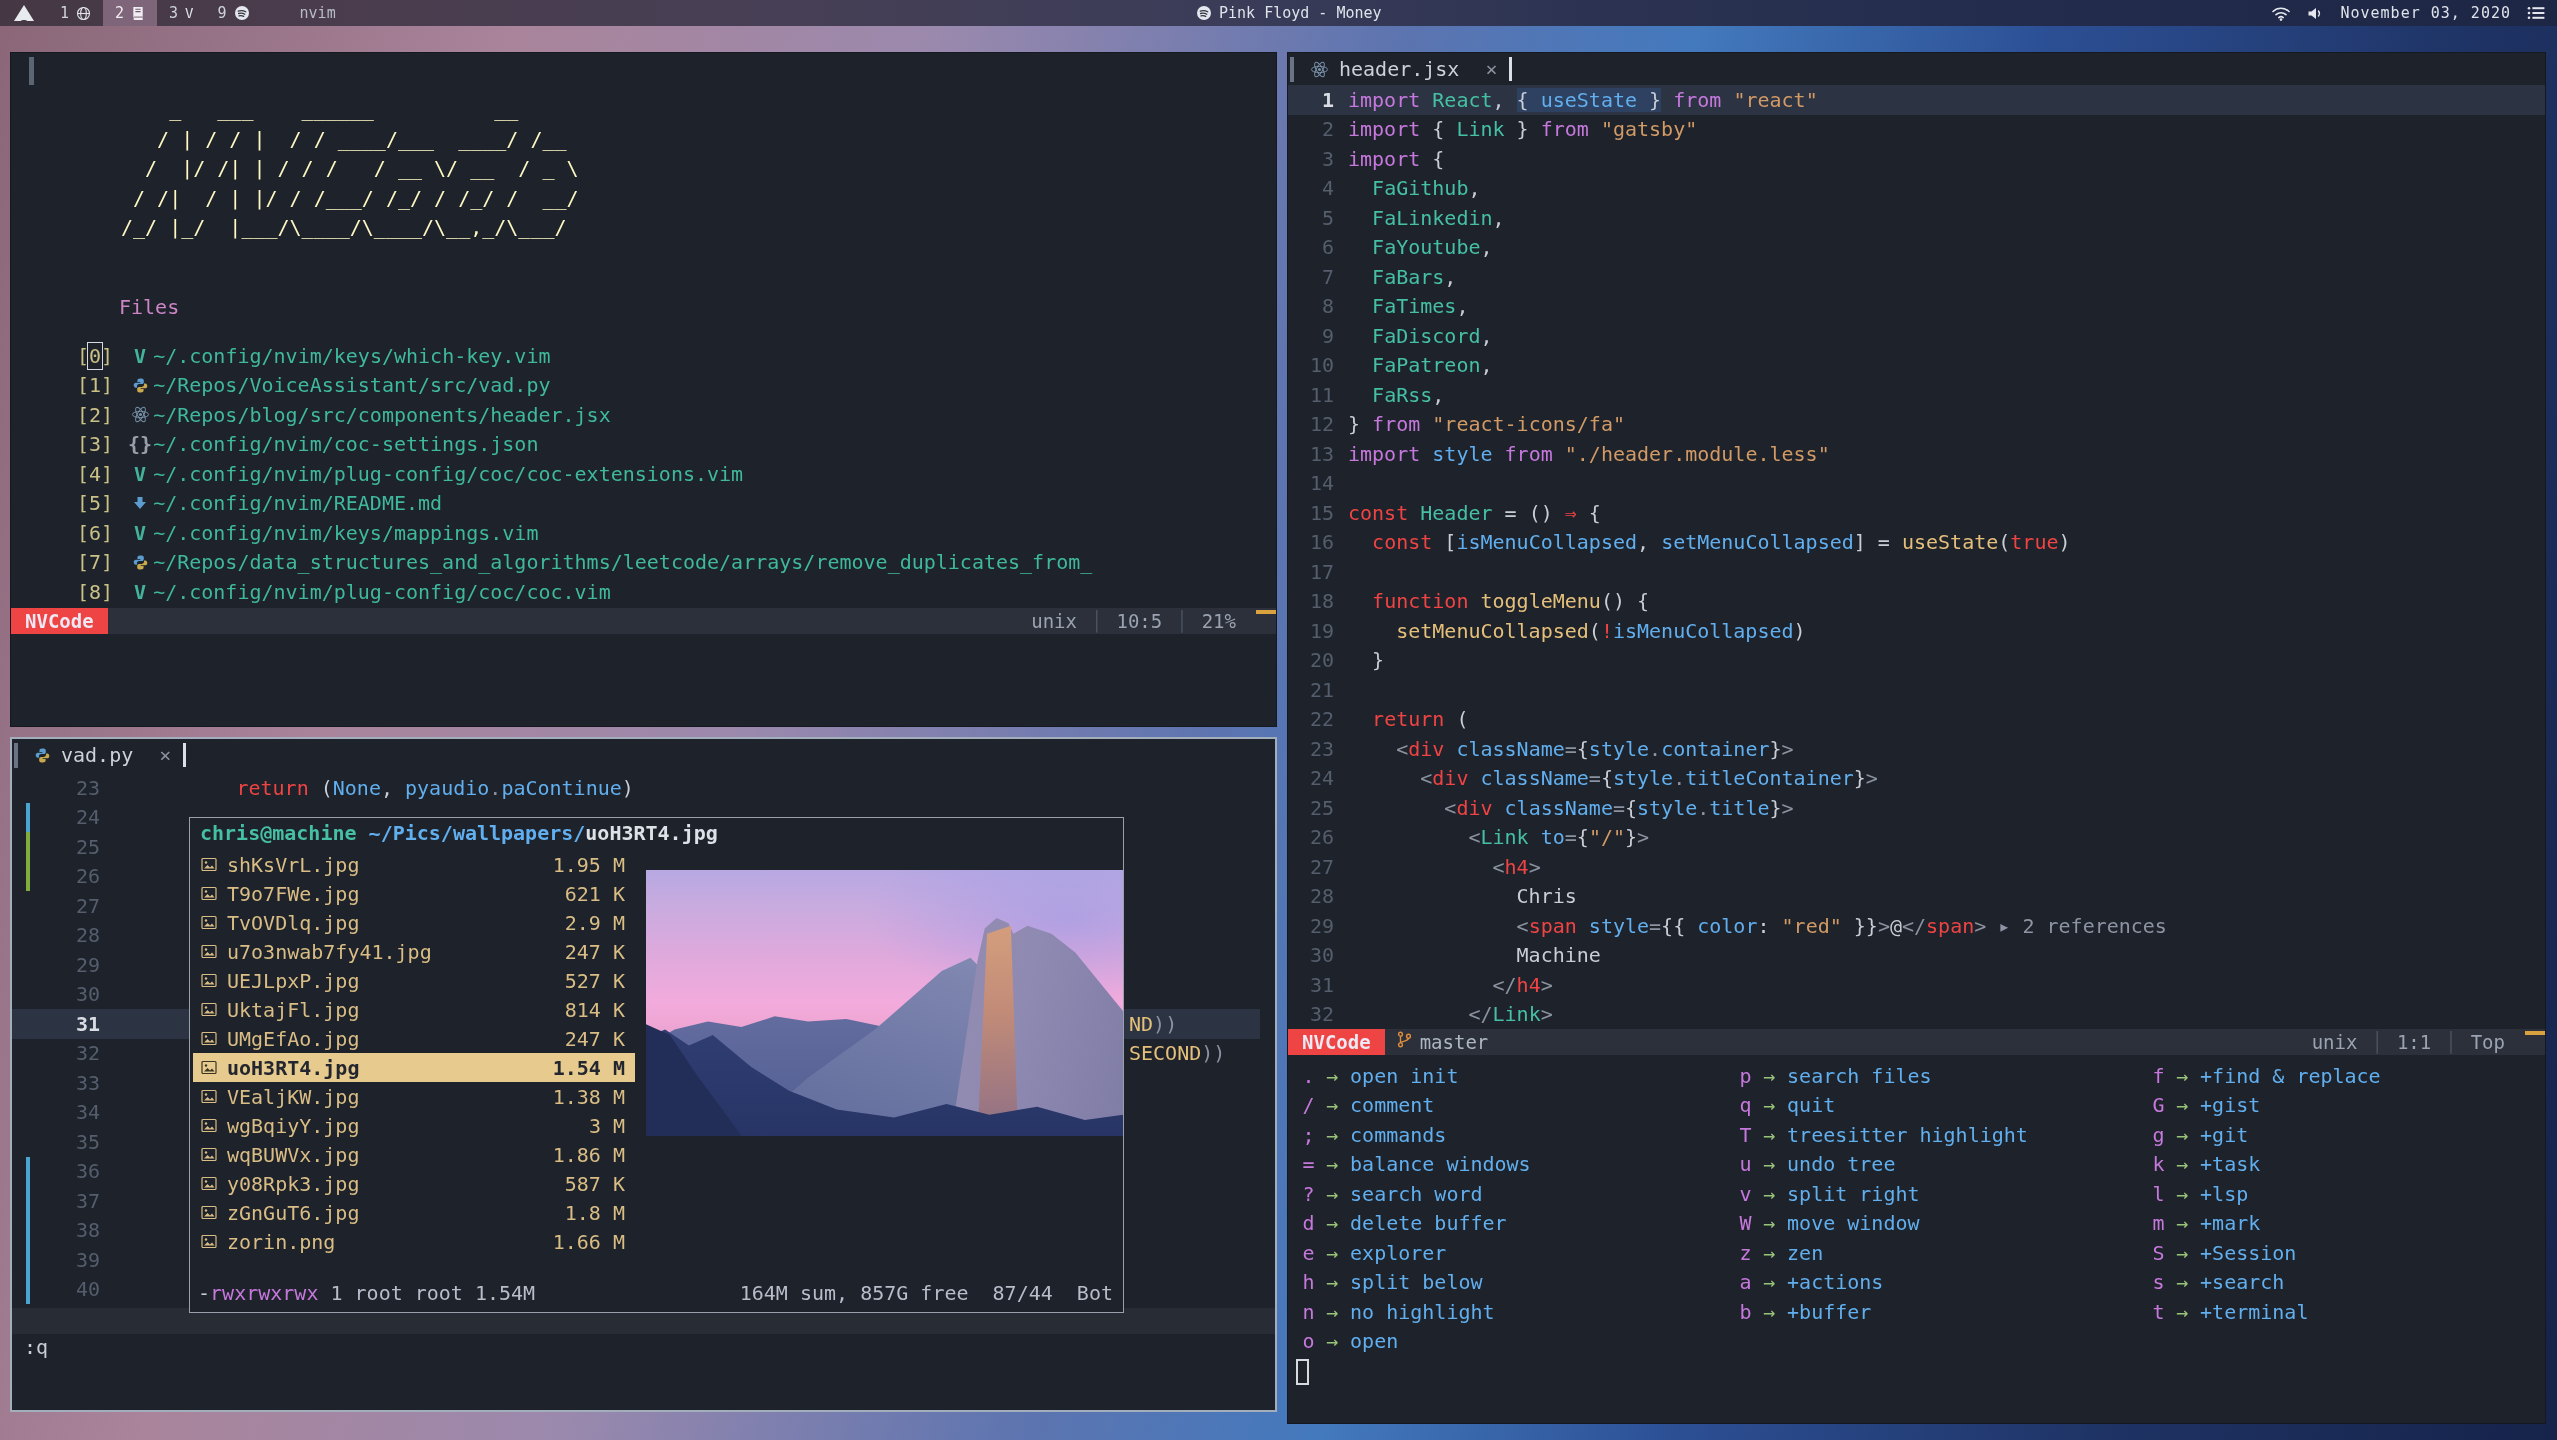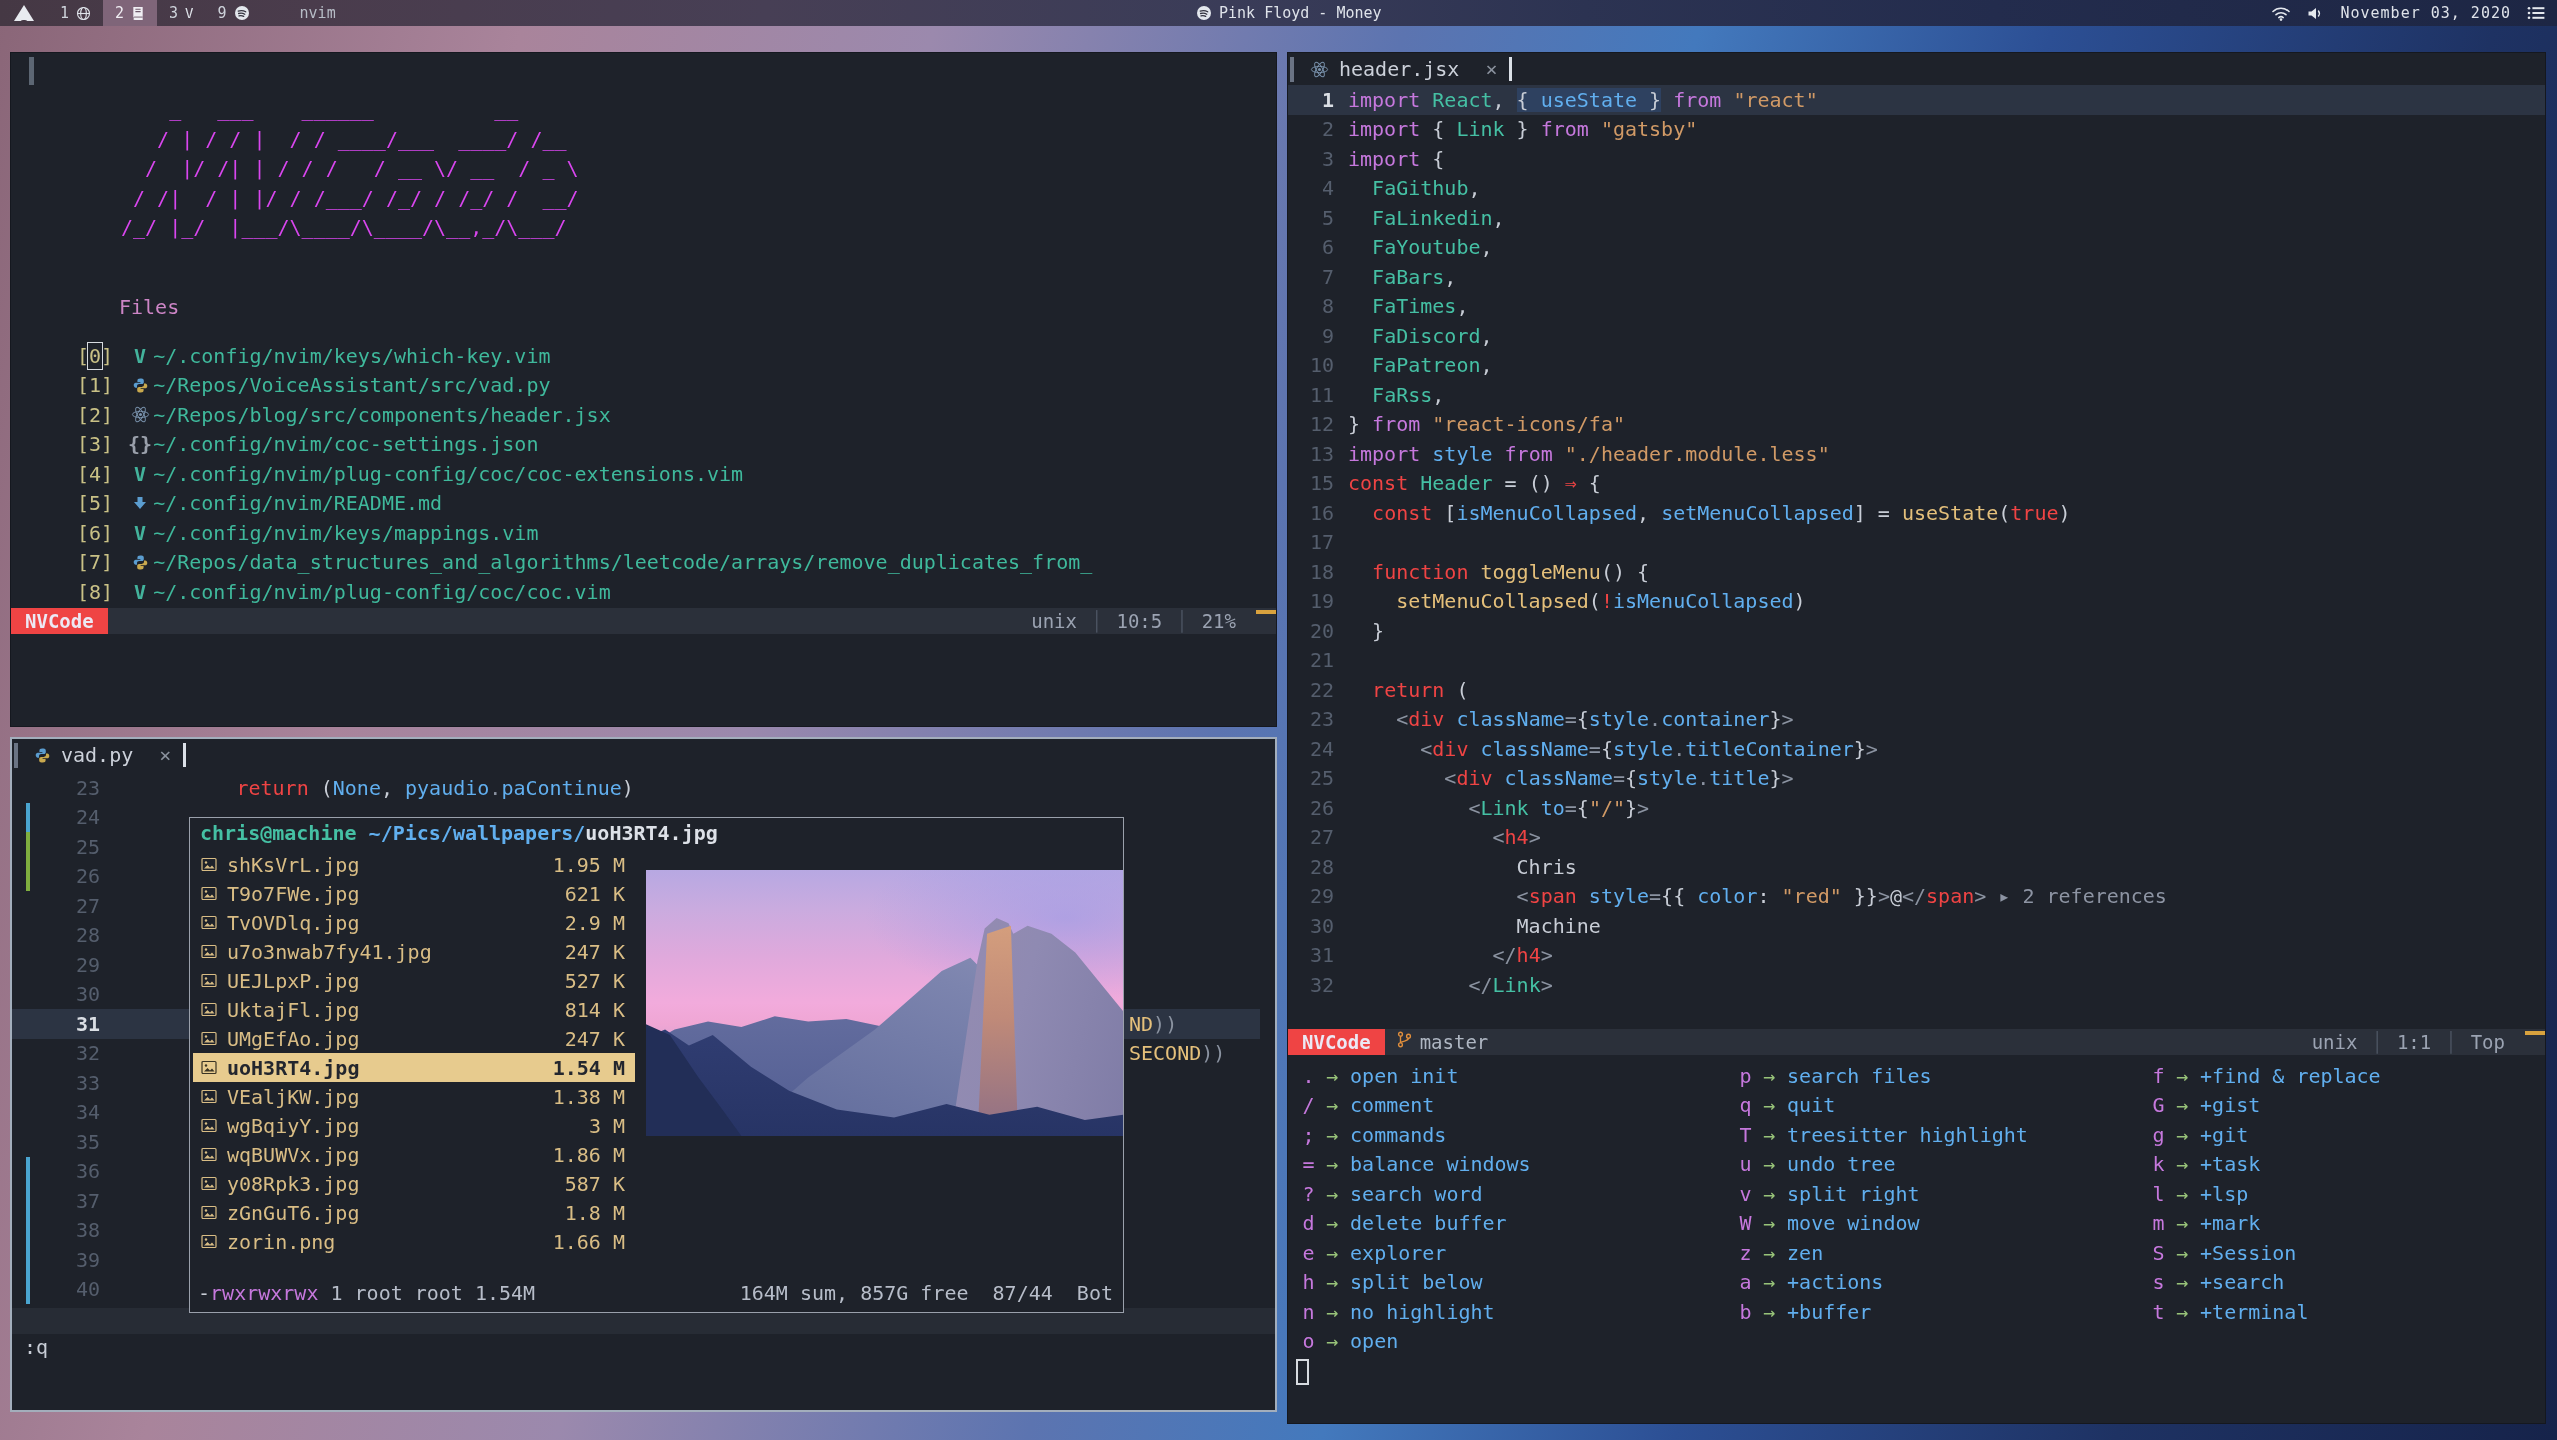--- a/index.html
+++ b/index.html
@@ -54,21 +54,21 @@
   .tk-cmt { color:#8d94a3; }
   .tk-bx { background:#2e4160; }
   
   .statusline { position:absolute; left:0; right:0; height:26px; background:#2b303a; display:flex; align-items:center; font-size:19px; color:#9ba3b2; }
   .sl-mode { background:#ef4444; color:#ece8f4; font-weight:bold; padding:0 14px; height:100%; display:flex; align-items:center; }
   .sl-branch { display:flex; align-items:flex-start; gap:8px; margin-left:12px; color:#aeb6c2; }
   .sl-right { margin-left:auto; display:flex; align-items:flex-start; gap:14px; }
   .sl-sep { color:#4a5260; }
   .sl-block { width:20px; height:100%; background:#5d4d7a; border-bottom:4px solid #d9a23e; margin-left:6px; }
   
-  .ascii { position:absolute; left:110px; top:42px; color:#d946ef; font-size:20px; line-height:29.5px; white-space:pre; }
+  .ascii { position:absolute; left:110px; top:42px; color:#fef9c3; font-size:20px; line-height:29.5px; white-space:pre; }
   .dash-cursor { position:absolute; left:18px; top:4px; width:5px; height:28px; background:#5c6673; }
   .files-title { position:absolute; left:108px; top:242px; color:#cd85c6; font-size:20px; }
   .dash-files { position:absolute; left:66px; top:288px; right:8px; }
   .drow { height:29.5px; display:flex; align-items:center; font-size:20px; white-space:pre; overflow:hidden; }
   .didx { color:#c9c186; }
   .cur0 { outline:1.6px solid #d7dbe0; outline-offset:1px; }
   .dico { width:26px; margin-left:14px; flex:none; display:inline-flex; justify-content:center; }
   .dpath { color:#3fb99c; }
   .ico-v { color:#43b39c; font-weight:bold; }
   .ico-json { color:#9aa0ab; font-weight:bold; }
@@ -430,20 +430,21 @@
       <div class="line"><span class="lnum" style="width: 46px; margin-right: 14px;">4</span><span class="code"><span class="tk-tx">  </span><span class="tk-cm">FaGithub</span><span class="tk-tx">,</span></span></div>
       <div class="line"><span class="lnum" style="width: 46px; margin-right: 14px;">5</span><span class="code"><span class="tk-tx">  </span><span class="tk-cm">FaLinkedin</span><span class="tk-tx">,</span></span></div>
       <div class="line"><span class="lnum" style="width: 46px; margin-right: 14px;">6</span><span class="code"><span class="tk-tx">  </span><span class="tk-cm">FaYoutube</span><span class="tk-tx">,</span></span></div>
       <div class="line"><span class="lnum" style="width: 46px; margin-right: 14px;">7</span><span class="code"><span class="tk-tx">  </span><span class="tk-cm">FaBars</span><span class="tk-tx">,</span></span></div>
       <div class="line"><span class="lnum" style="width: 46px; margin-right: 14px;">8</span><span class="code"><span class="tk-tx">  </span><span class="tk-cm">FaTimes</span><span class="tk-tx">,</span></span></div>
       <div class="line"><span class="lnum" style="width: 46px; margin-right: 14px;">9</span><span class="code"><span class="tk-tx">  </span><span class="tk-cm">FaDiscord</span><span class="tk-tx">,</span></span></div>
       <div class="line"><span class="lnum" style="width: 46px; margin-right: 14px;">10</span><span class="code"><span class="tk-tx">  </span><span class="tk-cm">FaPatreon</span><span class="tk-tx">,</span></span></div>
       <div class="line"><span class="lnum" style="width: 46px; margin-right: 14px;">11</span><span class="code"><span class="tk-tx">  </span><span class="tk-cm">FaRss</span><span class="tk-tx">,</span></span></div>
       <div class="line"><span class="lnum" style="width: 46px; margin-right: 14px;">12</span><span class="code"><span class="tk-tx">} </span><span class="tk-kw">from</span><span class="tk-tx"> </span><span class="tk-st">"react-icons/fa"</span></span></div>
       <div class="line"><span class="lnum" style="width: 46px; margin-right: 14px;">13</span><span class="code"><span class="tk-kw">import</span><span class="tk-tx"> </span><span class="tk-id">style</span><span class="tk-tx"> </span><span class="tk-kw">from</span><span class="tk-tx"> </span><span class="tk-st">"./header.module.less"</span></span></div>
+      <div class="line"><span class="lnum" style="width: 46px; margin-right: 14px;">14</span><span class="code"></span></div>
       <div class="line"><span class="lnum" style="width: 46px; margin-right: 14px;">15</span><span class="code"><span class="tk-kb">const</span><span class="tk-tx"> </span><span class="tk-cm">Header</span><span class="tk-tx"> = () </span><span class="tk-kb">⇒</span><span class="tk-tx"> {</span></span></div>
       <div class="line"><span class="lnum" style="width: 46px; margin-right: 14px;">16</span><span class="code"><span class="tk-tx">  </span><span class="tk-kb">const</span><span class="tk-tx"> [</span><span class="tk-id">isMenuCollapsed</span><span class="tk-tx">, </span><span class="tk-id">setMenuCollapsed</span><span class="tk-tx">] = </span><span class="tk-fn">useState</span><span class="tk-tx">(</span><span class="tk-kb">true</span><span class="tk-tx">)</span></span></div>
       <div class="line"><span class="lnum" style="width: 46px; margin-right: 14px;">17</span><span class="code"></span></div>
       <div class="line"><span class="lnum" style="width: 46px; margin-right: 14px;">18</span><span class="code"><span class="tk-tx">  </span><span class="tk-kb">function</span><span class="tk-tx"> </span><span class="tk-fn">toggleMenu</span><span class="tk-tx">() {</span></span></div>
       <div class="line"><span class="lnum" style="width: 46px; margin-right: 14px;">19</span><span class="code"><span class="tk-tx">    </span><span class="tk-fn">setMenuCollapsed</span><span class="tk-tx">(</span><span class="tk-kb">!</span><span class="tk-id">isMenuCollapsed</span><span class="tk-tx">)</span></span></div>
       <div class="line"><span class="lnum" style="width: 46px; margin-right: 14px;">20</span><span class="code"><span class="tk-tx">  }</span></span></div>
       <div class="line"><span class="lnum" style="width: 46px; margin-right: 14px;">21</span><span class="code"></span></div>
       <div class="line"><span class="lnum" style="width: 46px; margin-right: 14px;">22</span><span class="code"><span class="tk-tx">  </span><span class="tk-kb">return</span><span class="tk-tx"> (</span></span></div>
       <div class="line"><span class="lnum" style="width: 46px; margin-right: 14px;">23</span><span class="code"><span class="tk-tx">    </span><span class="tk-pu">&lt;</span><span class="tk-kb">div</span><span class="tk-tx"> </span><span class="tk-id">className</span><span class="tk-pu">=</span><span class="tk-tx">{</span><span class="tk-id">style</span><span class="tk-pu">.</span><span class="tk-id">container</span><span class="tk-tx">}</span><span class="tk-pu">&gt;</span></span></div>
       <div class="line"><span class="lnum" style="width: 46px; margin-right: 14px;">24</span><span class="code"><span class="tk-tx">      </span><span class="tk-pu">&lt;</span><span class="tk-kb">div</span><span class="tk-tx"> </span><span class="tk-id">className</span><span class="tk-pu">=</span><span class="tk-tx">{</span><span class="tk-id">style</span><span class="tk-pu">.</span><span class="tk-id">titleContainer</span><span class="tk-tx">}</span><span class="tk-pu">&gt;</span></span></div>

